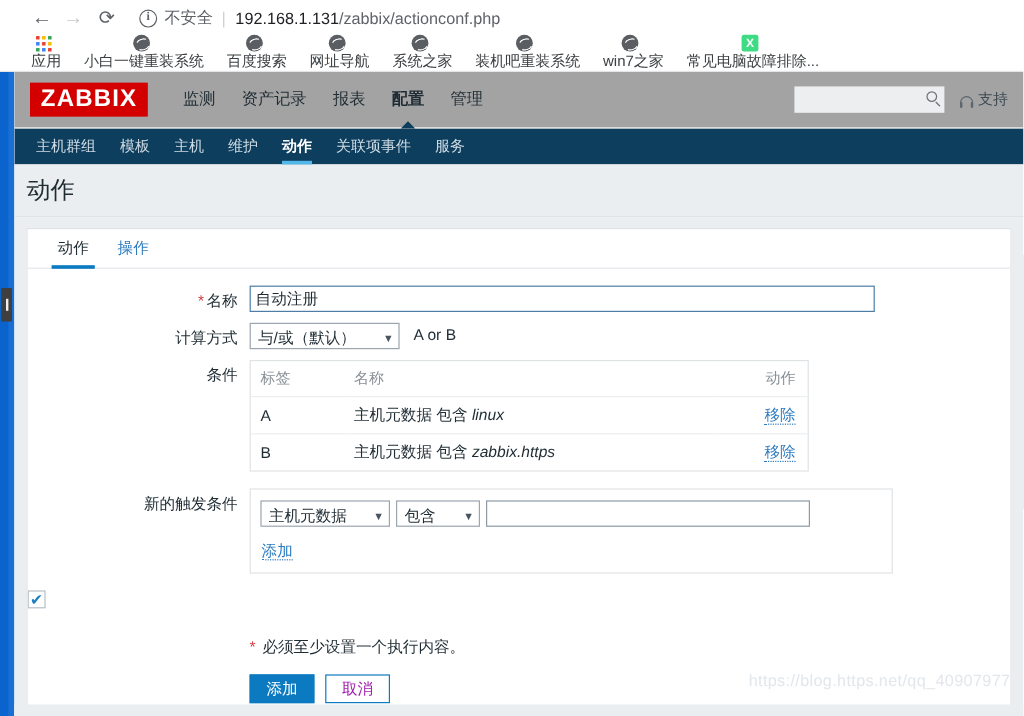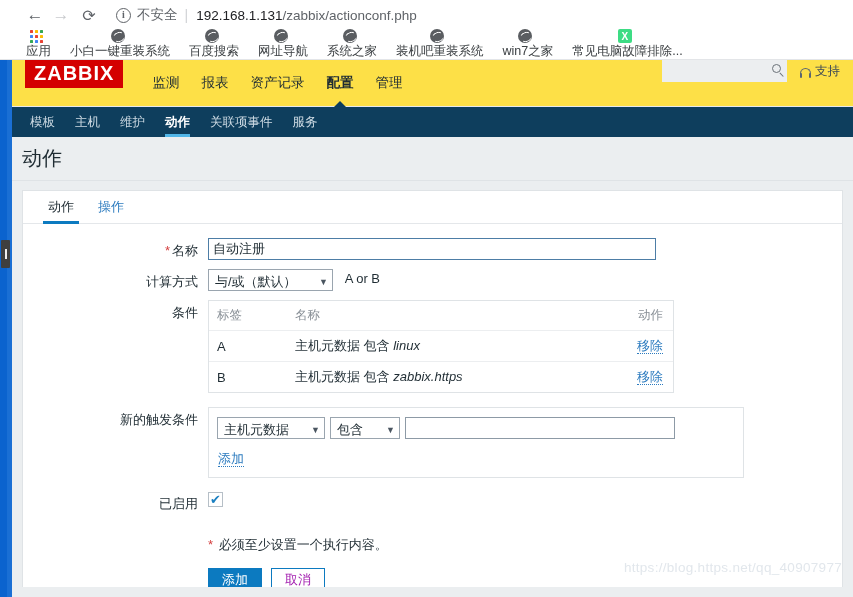--- a/index.html
+++ b/index.html
@@ -136,23 +136,23 @@
     position: absolute; left: 12px; top: 60px;
     width: 841px; height: 537px;
     background: #ffffff;
     overflow: hidden;
   }
 
   
   .zbx-header {
     position: relative;
     height: 47px;
-    background: #fde047;
+    background: #a3a3a3;
     border-bottom: 1px solid #e8eaed;
-    display: flex; align-items: flex-start;
+    display: flex; align-items: center;
   }
   .zbx-logo {
     margin-left: 13px;
     background: #d40000;
     color: #ffffff;
     font-size: 20px;
     font-weight: bold;
     letter-spacing: 1px;
     padding: 2px 8px 3px 8px;
     font-family: "Liberation Sans", sans-serif;
@@ -336,21 +336,21 @@
   input.txt {
     height: 22px;
     border: 1px solid #8d9aa6;
     outline: none;
     font-size: 13px;
     padding: 0 4px;
     color: #1f2c33;
     font-family: "Liberation Sans", sans-serif;
     background: #ffffff;
   }
-  input.txt.name-input { width: 448px; border-color: #4d7da6; }
+  input.txt.name-input { width: 521px; border-color: #4d7da6; }
   input.txt.cond-value { width: 270px; }
 
   .sel {
     height: 22px;
     border: 1px solid #9aa5af;
     background: #ffffff;
     display: inline-flex; align-items: center;
     font-size: 13px;
     padding: 4px 4px 0 6px;
     color: #1f2c33;
@@ -531,38 +531,39 @@
     <div class="left-edge-inner"></div>
     <div class="sidebar-handle"></div>
   </div>
 
   <div class="page">
 
     <div class="zbx-header">
       <div class="zbx-logo">ZABBIX</div>
       <div class="zbx-mainmenu">
         <div class="mi">监测</div>
+        <div class="mi">资产记录</div>
         <div class="mi">报表</div>
-        <div class="mi">资产记录</div>
         <div class="mi active">配置</div>
         <div class="mi">管理</div>
       </div>
       <div class="zbx-right">
         <div class="zbx-search">
           <input type="text" placeholder="" style="">
           <span class="search-mag"></span>
         </div>
         <div class="support-link">
           <span class="headset-ic"></span>
           <span>支持</span>
         </div>
       </div>
     </div>
 
     <div class="zbx-subnav">
+      <div class="si">主机群组</div>
       <div class="si">模板</div>
       <div class="si">主机</div>
       <div class="si">维护</div>
       <div class="si active">动作</div>
       <div class="si">关联项事件</div>
       <div class="si">服务</div>
     </div>
 
     <div class="zbx-titlebar">
       <div class="zbx-title">动作</div>
@@ -641,21 +642,20 @@
                   <input class="txt cond-value" type="text" placeholder="" style="">
                 </div>
                 <div class="newcond-add">
                   <span class="lnk">添加</span>
                 </div>
               </div>
             </div>
           </div>
 
           <div class="frow" style="margin-top:13px;">
-            <div class="flabel">已启用</div>
             <div class="fctrl">
               <span class="chk">
                 <span class="mark">✔</span>
               </span>
             </div>
           </div>
 
           <div class="frow" style="margin-bottom:0;">
             <div class="flabel"></div>
             <div class="fctrl">

